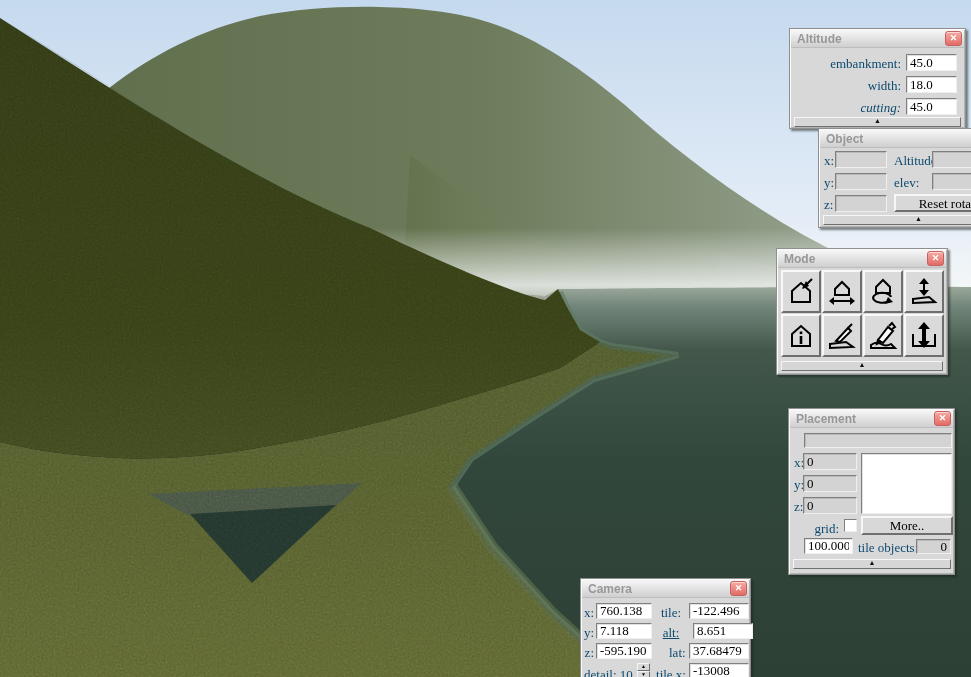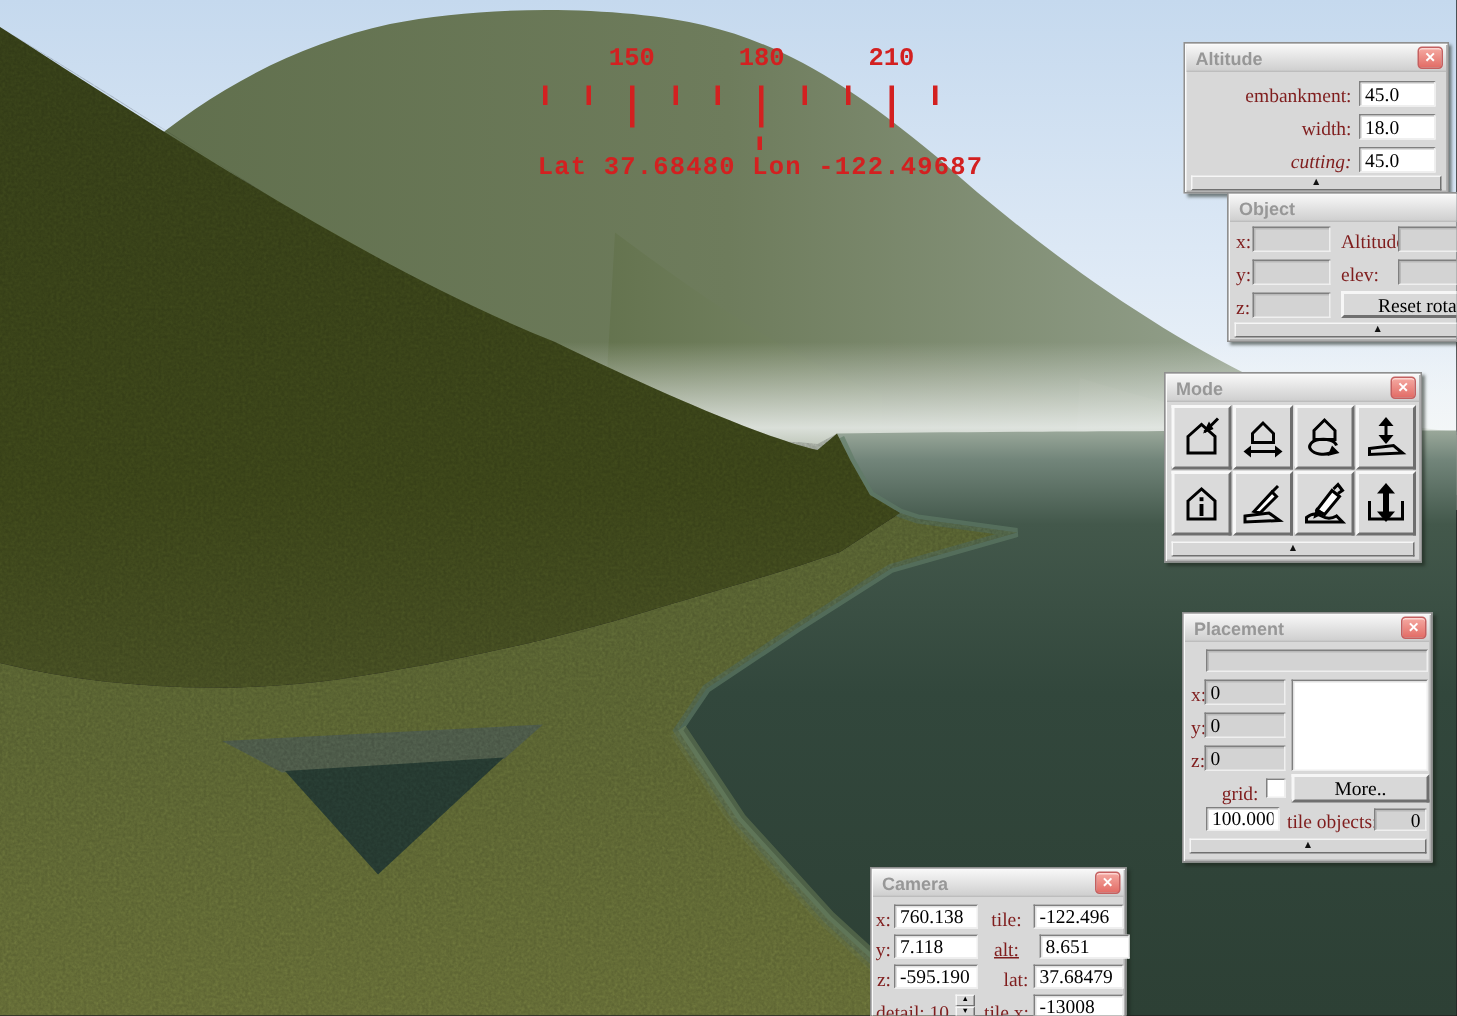--- a/index.html
+++ b/index.html
@@ -19,21 +19,21 @@
 
   
   .panel{position:absolute;background:#d8d8d8;border:1px solid #8f8f8f;z-index:10;box-sizing:border-box;
          box-shadow:inset 1px 1px 0 #fbfbfb, inset -1px -1px 0 #b2b2b2, 2px 2px 2px rgba(25,35,25,.55);}
   .titlebar{position:absolute;left:1px;top:1px;right:1px;height:17px;
             background:linear-gradient(#f7f7f7,#cfcfcf);border-bottom:1px solid #bdbdbd;}
   .title{position:absolute;left:6px;top:2px;font:bold 12px "Liberation Sans",sans-serif;color:#979797;}
   .close{position:absolute;right:2px;top:1px;width:15px;height:13px;border:1px solid #c46060;border-radius:3px;
          background:linear-gradient(#f5aaa2,#e26c66);color:#fff;font:bold 9px "Liberation Sans",sans-serif;
          line-height:12px;text-align:center;box-shadow:inset 0 1px 0 #fdd6d2;cursor:default;}
-  .lbl{position:absolute;font:13px "Liberation Serif",serif;color:#7f1d1d;white-space:nowrap;}
+  .lbl{position:absolute;font:13px "Liberation Serif",serif;color:#0c4a6e;white-space:nowrap;}
   .r{text-align:right;}
   .field{position:absolute;box-sizing:border-box;background:#fff;border:1px solid;
          border-color:#7f7f7f #efefef #efefef #7f7f7f;box-shadow:inset 1px 1px 0 rgba(0,0,0,.12);
          font:13px "Liberation Serif",serif;color:#000;padding:0 3px;outline:none;}
   .field.gray{background:#d3d3d3;}
   .field.ra{text-align:right;}
   .btn{position:absolute;box-sizing:border-box;background:#d8d8d8;border:2px solid;
        border-color:#f6f6f6 #6f6f6f #6f6f6f #f6f6f6;font:13px "Liberation Serif",serif;color:#000;
        text-align:center;padding:0;cursor:default;}
   .collapse{position:absolute;box-sizing:border-box;height:10px;background:#d6d6d6;border:1px solid;
@@ -129,41 +129,20 @@
     <path fill="none" stroke="#76875a" stroke-width="12" opacity="0.45" d="M452,487 L492,547 L552,613 L622,677"></path>
 
     <path fill="url(#darkHillG)" d="M0,18 C120,95 250,180 370,228 C440,262 510,292 545,300 L558,289 L567,307 L580,330 L600,342 L560,368 C520,382 470,396 430,408 C370,426 300,442 225,453 C150,463 70,459 0,442 Z"></path>
 
     <path fill="#5c6c5e" opacity="0.85" d="M148,494 L362,483 L336,506 L188,515 Z"></path>
     <path fill="#2f473c" d="M190,514 L336,505 L252,583 Z"></path>
 
     <rect x="0" y="0" width="971" height="677" clip-path="url(#landClip)" filter="url(#grain)" opacity="0.22"></rect>
   </svg>
 
-  <div id="hud" style="--hud: #d32020;">
-    <div>
-        <div class="hlabel" style="left: 421.2px;">150</div>
-        <div class="hlabel" style="left: 507.75px;">180</div>
-        <div class="hlabel" style="left: 594.3px;">210</div>
-      </div>
-    <div>
-        <div class="tick" style="left: 362px;"></div>
-        <div class="tick" style="left: 390.85px;"></div>
-        <div class="tick major" style="left: 419.7px;"></div>
-        <div class="tick" style="left: 448.55px;"></div>
-        <div class="tick" style="left: 477.4px;"></div>
-        <div class="tick major" style="left: 506.25px;"></div>
-        <div class="tick" style="left: 535.1px;"></div>
-        <div class="tick" style="left: 563.95px;"></div>
-        <div class="tick major" style="left: 592.8px;"></div>
-        <div class="tick" style="left: 621.65px;"></div>
-      </div>
-    <div class="hmarker" style="left: 504.808px;"></div>
-    <div class="posline">Lat 37.68480 Lon -122.49687</div>
-  </div>
 
   <div class="panel" style="left:789px;top:28px;width:177px;height:101px;">
     <div class="titlebar">
       <span class="title">Altitude</span>
       <span class="close">✕</span>
     </div>
     <div class="lbl r" style="left:8px;top:27px;width:103px;">embankment:</div>
     <input class="field" style="left: 116px; top: 25px; width: 51px; height: 17px;" value="45.0">
     <div class="lbl r" style="left:8px;top:49px;width:103px;">width:</div>
     <input class="field" style="left: 116px; top: 47px; width: 51px; height: 17px;" value="18.0">

